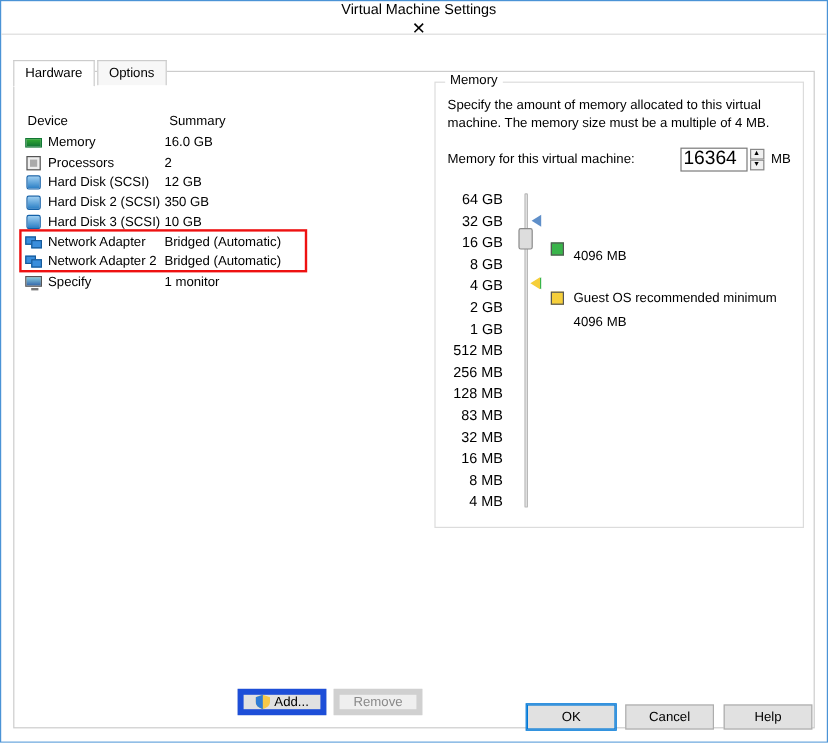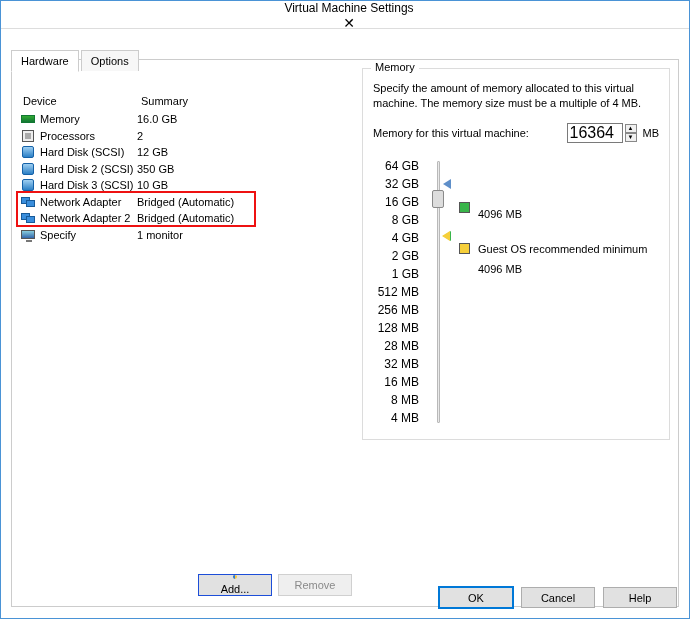--- a/index.html
+++ b/index.html
@@ -19,21 +19,21 @@
   .dev-header { display: flex; padding: 3px 0 4px 3px; }
   .dev-header .col-device { width: 118px; }
   .dev-header .col-summary { flex: 1; }
   .rows { position: relative; }
   .row { display: flex; align-items: center; height: 16.5px; padding-left: 0; }
   .row .icon { width: 16px; height: 12px; display: inline-flex; align-items: center; justify-content: center; margin-right: 4px; }
   .row .dev { width: 117px; display: flex; align-items: center; }
   .row .sum { flex: 1; }
   .highlight-box { position: absolute; border: 2px solid #e11; pointer-events: none; }
   .leftbtns { display: flex; gap: 6px; justify-content: flex-end; padding-right: 0; }
-  .wbtn { min-width: 74px; height: 22px; border: 1px solid #1d4ed8; background: #e1e1e1; display: inline-flex; align-items: center; justify-content: center; gap: 4px; cursor: default; padding: 0 8px; flex-direction: column; }
+  .wbtn { min-width: 74px; height: 22px; border: 5px solid #1d4ed8; background: #e1e1e1; display: inline-flex; align-items: center; justify-content: center; gap: 4px; cursor: default; padding: 0 8px; }
   .wbtn.disabled { color: #8a8a8a; background: #efefef; border-color: #d0d0d0; }
   .rightcol { flex: 1; }
   .groupbox { border: 1px solid #dcdcdc; padding: 8px 10px 12px 10px; position: relative; }
   .groupbox .legend { position: absolute; top: -8px; left: 8px; background: #fff; padding: 0 4px; }
   .mem-desc { margin: 4px 0 12px 0; line-height: 1.35; }
   .mem-input-row { display: flex; align-items: center; gap: 6px; margin-bottom: 14px; }
   .mem-input-row .lbl { flex: 1; }
   .spin { display: flex; align-items: center; }
   .spin input { width: 56px; height: 20px; border: 1px solid #7a7a7a; text-align: left; padding-right: 4px; font-family: inherit; font-size: 16px; }
   .spin .arrows { display: flex; flex-direction: column; margin-left: 2px; }
@@ -202,21 +202,21 @@
               <div>64 GB</div>
               <div>32 GB</div>
               <div>16 GB</div>
               <div>8 GB</div>
               <div>4 GB</div>
               <div>2 GB</div>
               <div>1 GB</div>
               <div>512 MB</div>
               <div>256 MB</div>
               <div>128 MB</div>
-              <div>28 MB</div>
+              <div>83 MB</div>
               <div>32 MB</div>
               <div>16 MB</div>
               <div>8 MB</div>
               <div>4 MB</div>
             </div>
             <div class="vslider" style="height:270px;">
               <div class="track"></div>
               <div class="thumb" style="top:33px;"></div>
               <div class="marker left" style="top:22px;border-right-color:#5f8fc9;"></div>
               <div class="marker left" style="top:74px;border-right-color:#39b54a;"></div>

